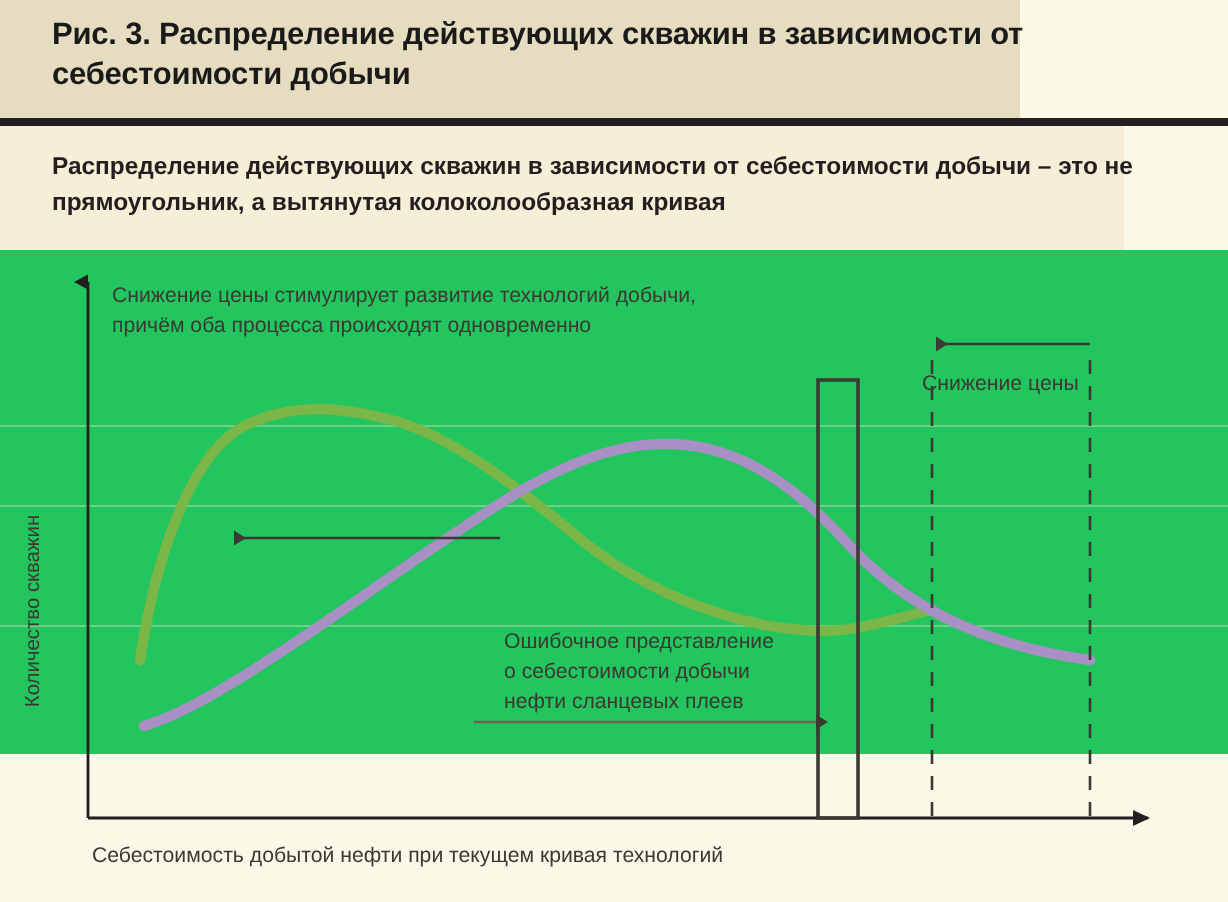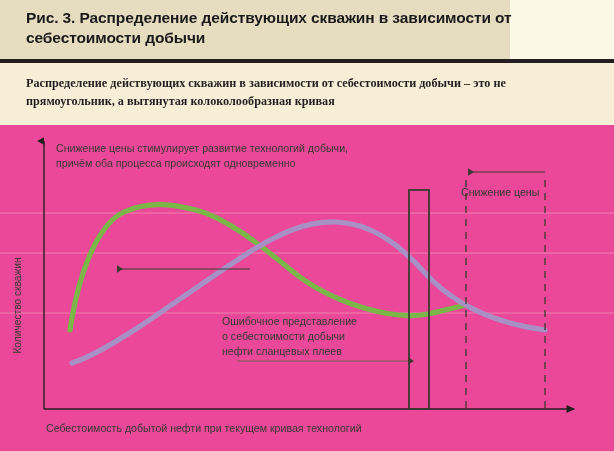--- a/index.html
+++ b/index.html
@@ -42,43 +42,42 @@
     left: 0;
     top: 59px;
     width: 614px;
     height: 4px;
     background: #231f20;
   }
   #subtitle-band {
     position: absolute;
     left: 0;
     top: 63px;
-    width: 614px;
+    width: 562px;
     height: 62px;
     background: #f6eed6;
-    font-family: Liberation Serif, serif;
   }
   #subtitle-text {
     position: absolute;
     left: 26px;
     top: 12px;
     width: 566px;
     font-size: 12.2px;
     font-weight: bold;
     color: #231f20;
     line-height: 1.45;
   }
   
   #chart-area {
     position: absolute;
     left: 0;
     top: 125px;
     width: 614px;
-    height: 326px;
-    background: #ec4899;
+    height: 252px;
+    background: #22c55e;
   }
   #chart-svg {
     position: absolute;
     left: 0;
     top: 0;
   }
   
   .chart-note {
     position: absolute;
     color: #3a3a32;
@@ -89,21 +88,21 @@
   #note-price-drop {
     left: 56px;
     top: 16px;
     width: 350px;
   }
   #note-distribution-change {
     left: 90px;
     top: 119px;
   }
   #note-wrong-idea {
-    left: 222px;
+    left: 252px;
     top: 189px;
     width: 180px;
   }
   #label-price-reduction {
     left: 461px;
     top: 20px;
     font-size: 10.6px;
     margin-top: 40px;
   }
   #x-axis-label {

